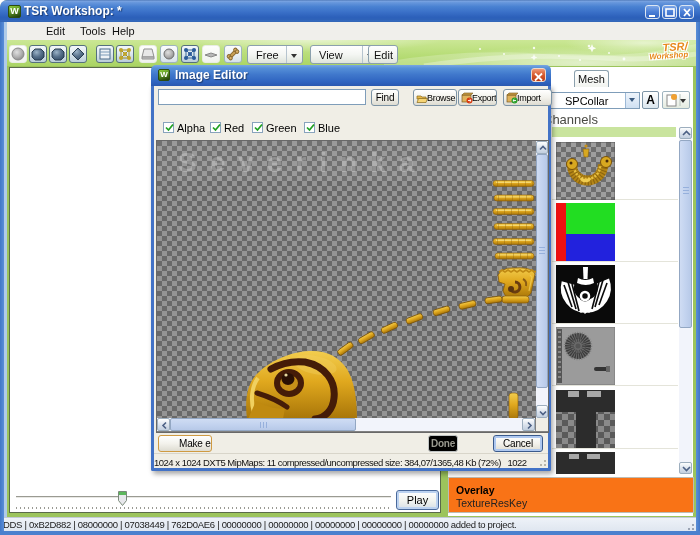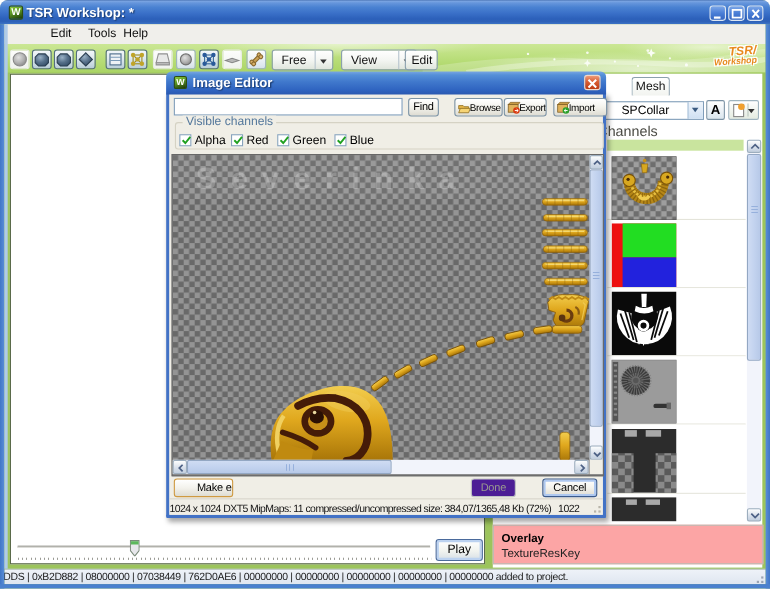--- a/index.html
+++ b/index.html
@@ -63,21 +63,21 @@
 .thumb{position:absolute;left:4px;top:2px;width:59px;height:58px;}
 
 .sb{position:absolute;background:#f2f4fb;}
 .sbtn{position:absolute;border:1px solid #9daebe;border-radius:2px;overflow:hidden;
  background:linear-gradient(180deg,#fdfefe,#d7dfea 60%,#c2cfdf);}
 .sthumb{position:absolute;border:1px solid #93a7c3;border-radius:2px;overflow:hidden;
  background:linear-gradient(90deg,#cfdcf3,#c3d3ef 50%,#b7c9e8);}
 .sthumbh{position:absolute;border:1px solid #93a7c3;border-radius:2px;
  background:linear-gradient(180deg,#cfdcf3,#c3d3ef 50%,#b7c9e8);}
 
-#overlay{position:absolute;left:448px;top:477px;width:246px;height:36px;background:#fca5a5;border:1px solid #bdbcb4;}
+#overlay{position:absolute;left:448px;top:477px;width:246px;height:36px;background:#f97316;border:1px solid #bdbcb4;}
 #overlay .t1{position:absolute;left:7px;top:6px;font-size:10.5px;font-weight:bold;color:#000;}
 #overlay .t2{position:absolute;left:7px;top:19px;font-size:10.5px;color:#222;}
 
 #track{position:absolute;left:16px;top:496px;width:375px;height:2px;background:#9a9a92;border-bottom:1px solid #e8e8e4;}
 #ticks{position:absolute;left:16px;top:507px;width:376px;height:2px;
  background:repeating-linear-gradient(90deg,#9a9a94 0,#9a9a94 1px,transparent 1px,transparent 4px);}
 #sthumb{position:absolute;left:118px;top:491px;width:9px;height:15px;}
 #play{position:absolute;left:396px;top:490px;width:43px;height:20px;border:1px solid #4a6a9c;border-radius:3px;box-shadow:inset 0 0 0 2px #bcd2f0;
  background:linear-gradient(180deg,#fff 0%,#f1f3ef 55%,#d7dfe6 100%);font-size:11px;text-align:center;line-height:18px;color:#000;}
 
@@ -473,23 +473,20 @@
     </div>
   <div class="xbtn" style="left:349px;width:49px;">
     <svg style="position:absolute;left:2px;top:2px;" width="12" height="12">
         <rect x="1" y="3" width="9" height="7" fill="#e0b25c" stroke="#7a5a20" stroke-width="0.7"></rect>
         <path d="M1 3 l2 -2 h9 l-2 2 Z" fill="#c89a44" stroke="#7a5a20" stroke-width="0.6"></path>
         <circle cx="8.5" cy="8.5" r="3" fill="#2aa02a"></circle>
         <path d="M10 8.5h-3M8.3 7.2l-1.4 1.3l1.4 1.3" stroke="#fff" stroke-width="0.9" fill="none"></path>
       </svg>
     <span style="position:absolute;left:13px;top:3px;font-size:9px;letter-spacing:-0.3px;">Import</span>
     </div>
-  <div id="gbox">
-      <span class="cap">Visible channels</span>
-    </div>
   <div class="cb" style="left:9px;">
       <svg width="11" height="11">
         <path d="M2 5.5l2.5 2.5l4.5 -5.5" fill="none" stroke="#21a121" stroke-width="1.7"></path>
       </svg>
     </div>
   <span class="cblbl" style="left:23px;">Alpha</span>
   <div class="cb" style="left:56px;">
       <svg width="11" height="11">
         <path d="M2 5.5l2.5 2.5l4.5 -5.5" fill="none" stroke="#21a121" stroke-width="1.7"></path>
       </svg>
@@ -616,21 +613,21 @@
         <div class="hgrip" style="left:89px;"></div>
       </div>
     <div class="sbtn" style="left:365px;top:277px;width:13px;height:13px;">
         <svg width="11" height="11">
           <path d="M4 2.5L7 5.5L4 8.5" fill="none" stroke="#4d6185" stroke-width="1.6"></path>
         </svg>
       </div>
     <div style="position:absolute;right:0;top:277px;width:12px;height:13px;background:#f0eee6;"></div>
   </div>
   <div class="xbtn" style="left:4px;top:350px;width:54px;line-height:15px;border-color:#cf9a42;padding-left:20px;">Make empty</div>
-  <div class="xbtn" style="left:274px;top:350px;width:41px;line-height:15px;color:#9a9a90;border-color:#c0c4c4;background:#4c1d95;">Done</div>
+  <div class="xbtn" style="left:274px;top:350px;width:30px;line-height:15px;color:#9a9a90;border-color:#c0c4c4;background:#000000;font-weight:bold;">Done</div>
   <div class="xbtn" style="left:339px;top:350px;width:50px;line-height:15px;border-color:#3a5a8c;box-shadow:inset 0 0 0 2px #aec8f0;">Cancel</div>
   <div id="dstat">
       <span class="txt">1024 x 1024 DXT5 MipMaps: 11 compressed/uncompressed size: 384,07/1365,48 Kb (72%)&nbsp;&nbsp; 1022</span>
     <svg id="grip" width="10" height="10">
         <g fill="#b8b5aa">
           <rect x="7" y="7" width="2" height="2"></rect>
           <rect x="3" y="7" width="2" height="2"></rect>
           <rect x="7" y="3" width="2" height="2"></rect>
         </g>
       </svg>

